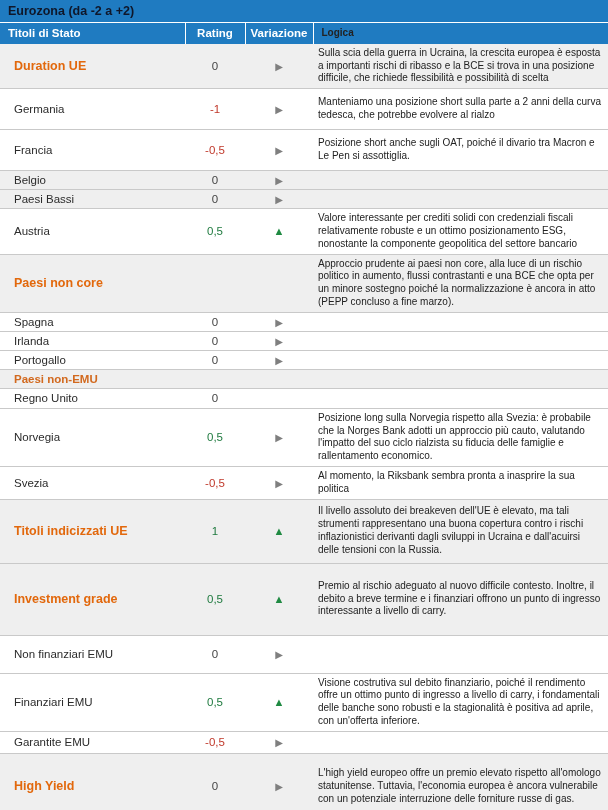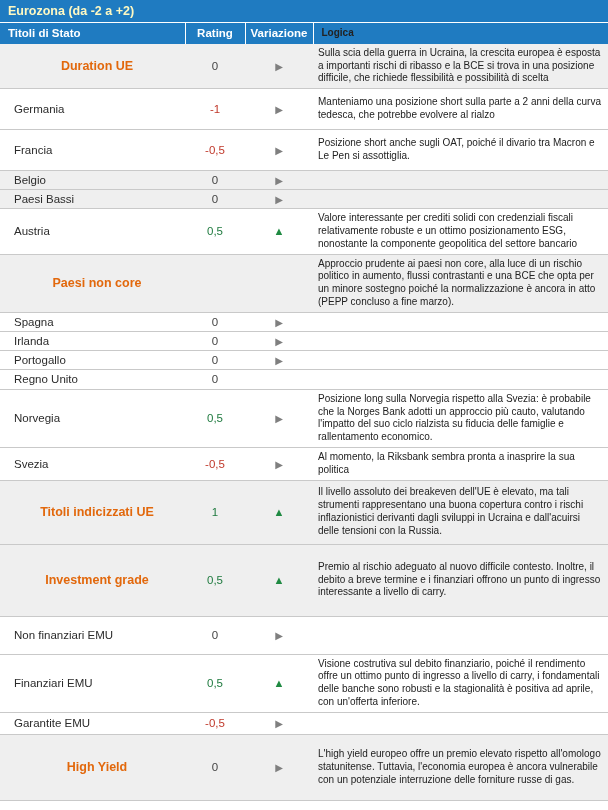--- a/index.html
+++ b/index.html
@@ -14,21 +14,21 @@
     height: 810px;
     overflow: hidden;
   }
   #tbl {
     width: 608px;
     border-collapse: collapse;
     table-layout: fixed;
   }
   .title-bar td {
     background: #1f7bc1;
-    color: #fef9c3;
+    color: #0f172a;
     font-weight: bold;
     font-size: 12.5px;
     padding: 4px 6px 4px 8px;
     border-bottom: 1px solid #ffffff;
   }
   .head-row td {
     background: #1f7bc1;
     color: #ffffff;
     font-weight: bold;
     font-size: 11.5px;
@@ -59,21 +59,20 @@
   tr.data.grp td.c-name {
     padding-left: 14px;
     font-weight: bold;
     color: #d2691e;
     font-size: 11.5px;
   }
   tr.data.big td.c-name {
     font-weight: bold;
     color: #e2680c;
     font-size: 12.5px;
-    text-align: center;
   }
   tr.data.shaded td { background: #efefef; }
   tr.data.white td { background: #ffffff; }
 
   td.c-rating { font-size: 11.5px; }
   .rating-pos { color: #1f7a3f; }
   .rating-neg { color: #c0392b; }
   .rating-zero { color: #444444; }
 
   .arr {
@@ -165,20 +164,26 @@
         <td class="c-rating rating-zero">0</td>
         <td class="c-var"><span class="arr arr-flat">▶</span></td>
         <td class="c-logic"></td>
       </tr>
       <tr class="data white" style="height: 16px; margin-top: 28px;">
         <td class="c-name">Portogallo</td>
         <td class="c-rating rating-zero">0</td>
         <td class="c-var"><span class="arr arr-flat">▶</span></td>
         <td class="c-logic"></td>
       </tr>
+      <tr class="data grp shaded" style="height: 18px;">
+        <td class="c-name">Paesi non-EMU</td>
+        <td class="c-rating rating-zero"></td>
+        <td class="c-var"></td>
+        <td class="c-logic"></td>
+      </tr>
       <tr class="data white" style="height: 20px;">
         <td class="c-name">Regno Unito</td>
         <td class="c-rating rating-zero">0</td>
         <td class="c-var"></td>
         <td class="c-logic"></td>
       </tr>
       <tr class="data white" style="height: 46px;">
         <td class="c-name">Norvegia</td>
         <td class="c-rating rating-pos">0,5</td>
         <td class="c-var"><span class="arr arr-flat">▶</span></td>

